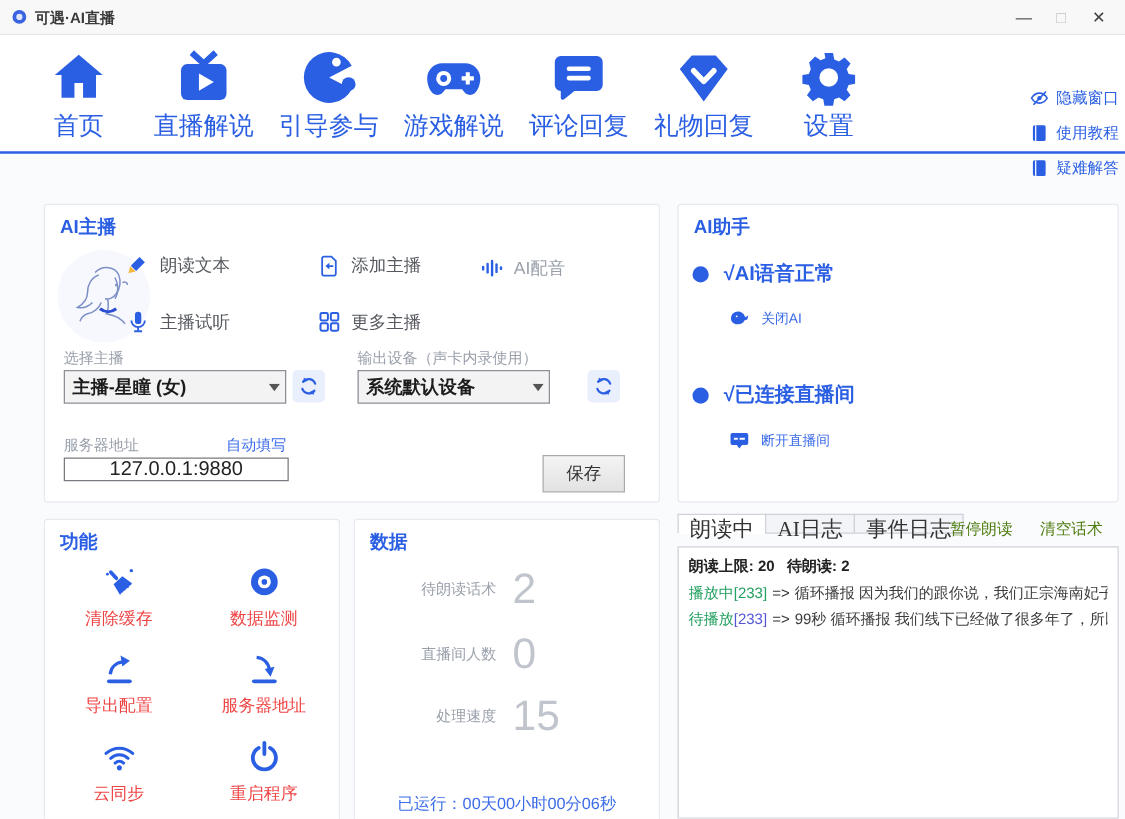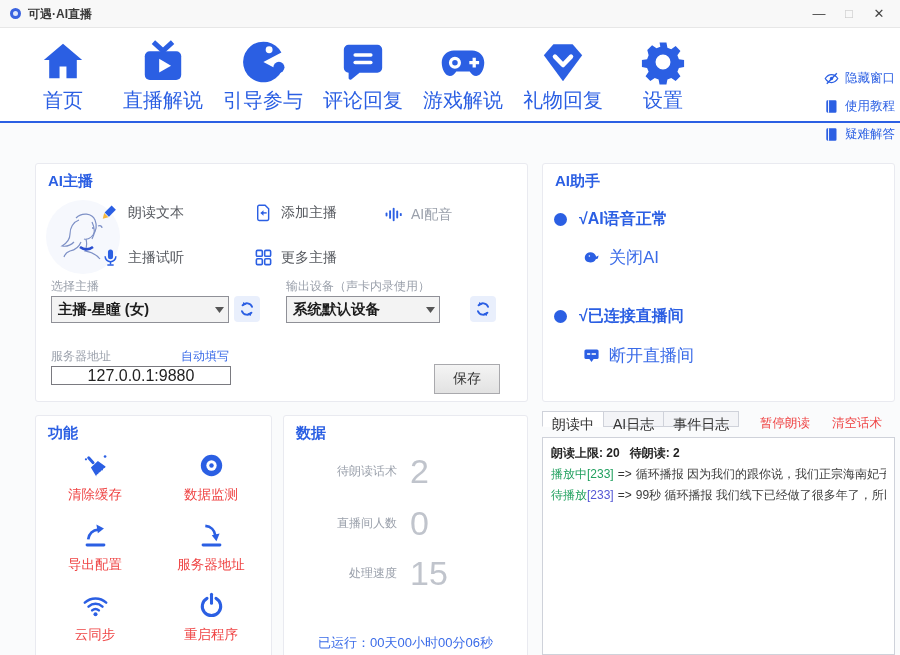--- a/index.html
+++ b/index.html
@@ -58,40 +58,40 @@
     border:1px solid #7a7a80; background:#fff; text-align:center; font-size:16px; color:#222;
     font-family:"Liberation Sans","DejaVu Sans",sans-serif; }
   #save-btn { position:absolute; left:398px; top:200px; width:66px; height:30px;
     background:linear-gradient(#f4f4f4,#e2e2e2); border:1px solid #a9a9ad; font-size:14px;
     color:#333; cursor:pointer; font-family:"Liberation Sans","DejaVu Sans",sans-serif; }
   
   .status-row { position:absolute; left:11px; display:flex; align-items:center; gap:12px; }
   .status-dot { width:13px; height:13px; border-radius:50%; background:#2b5fe3; }
   .status-text { font-size:16px; font-weight:bold; color:#2b5fe3; }
   .sub-link { position:absolute; left:40px; display:flex; align-items:center; gap:9px;
-    font-size:17px; color:#3a6be8; cursor:pointer; }
+    font-size:11px; color:#3a6be8; cursor:pointer; }
   .sub-link svg { width:17px; height:17px; }
   
   .func-item { position:absolute; width:110px; display:flex; flex-direction:column;
     align-items:center; cursor:pointer; }
   .func-item svg { width:27px; height:27px; }
   .func-label { margin-top:7px; font-size:13.5px; color:#ef4444; }
   
   .stat-row { position:absolute; left:18px; display:flex; align-items:center; }
   .stat-label { width:95px; text-align:right; font-size:12px; color:#9aa0ab; }
   .stat-value { margin-left:13px; font-size:34px; font-weight:300; color:#c0c4cc; line-height:1; }
   #uptime { position:absolute; left:0; right:0; top:218px; text-align:center;
     font-size:13px; color:#3a6be8; }
   
   #log-tabs { position:absolute; left:542px; top:411px; width:353px; height:26px; display:flex; }
-  .tab { padding:0 9px; height:16px; line-height:24px; font-size:14px; color:#333;
-    border:1px solid #cfd2da; background:#f3f4f7; cursor:pointer; }
+  .tab { padding:0 9px; height:16px; line-height:24px; font-size:17px; color:#333;
+    border:1px solid #cfd2da; background:#f3f4f7; cursor:pointer;font-family:Liberation Serif, serif; }
   .tab + .tab { margin-left:-1px; }
   .tab.active { background:#fff; border-bottom-color:#fff; }
-  .log-link { position:absolute; top:415px; font-size:12.5px; color:#ef4444; cursor:pointer; }
+  .log-link { position:absolute; top:415px; font-size:12.5px; color:#4d7c0f; cursor:pointer; }
   #pause-link { left:760px; }
   #clear-link { left:832px; }
   #log-box { position:absolute; left:542px; top:437px; width:353px; height:218px;
     background:#fff; border:1px solid #cfd2da; padding:5px 8px; font-size:12px; line-height:21px; }
   .log-line { white-space:nowrap; overflow:hidden; color:#3c3c3c; }
   .log-head { font-weight:bold; color:#222; }
   .log-head .sp { display:inline-block; width:10px; }
   .t-green { color:#21a05f; }
   .t-indigo { color:#5356d4; }
   .t-arrow { color:#333; padding:0 4px; }
@@ -128,33 +128,33 @@
     <div class="nav-item">
       <svg viewBox="0 0 24 24" fill="#2b5fe3">
           <path d="M21.6 7.1A10.6 10.6 0 1 0 21.6 16.9L12.2 12z"></path>
           <circle cx="15.2" cy="5.6" r="1.8" fill="#fff"></circle>
           <circle cx="20.3" cy="14.8" r="2.9"></circle>
         </svg>
       <span class="nav-label">引导参与</span>
     </div>
     <div class="nav-item">
       <svg viewBox="0 0 24 24" fill="#2b5fe3">
+          <path d="M7.2 6h9.6c3.5 0 6.3 2.8 6.3 6.3 0 3.2-1.7 7-4.2 7-1.5 0-2.5-1-3.4-2.4H8.5c-.9 1.4-1.9 2.4-3.4 2.4-2.5 0-4.2-3.8-4.2-7C.9 8.8 3.7 6 7.2 6z"></path>
+          <circle cx="7.8" cy="12.4" r="2.3" fill="none" stroke="#fff" stroke-width="1.7"></circle>
+          <path d="M15.3 11.5h1.7V9.8h1.7v1.7h1.7v1.7h-1.7v1.7H17v-1.7h-1.7z" fill="#fff"></path>
+        </svg>
+      <span class="nav-label">游戏解说</span>
+    </div>
+    <div class="nav-item">
+      <svg viewBox="0 0 24 24" fill="#2b5fe3">
           <path d="M4.5 3h15A2.5 2.5 0 0 1 22 5.5v9.6a2.5 2.5 0 0 1-2.5 2.5H10.2l-4.3 3.5c-.6.5-1.4 0-1.4-.7v-2.8h-0A2.5 2.5 0 0 1 2 15.1V5.5A2.5 2.5 0 0 1 4.5 3z"></path>
           <rect x="7" y="7.4" width="10" height="1.9" rx=".9" fill="#fff"></rect>
           <rect x="7" y="11.3" width="10" height="1.9" rx=".9" fill="#fff"></rect>
         </svg>
       <span class="nav-label">评论回复</span>
-    </div>
-    <div class="nav-item">
-      <svg viewBox="0 0 24 24" fill="#2b5fe3">
-          <path d="M7.2 6h9.6c3.5 0 6.3 2.8 6.3 6.3 0 3.2-1.7 7-4.2 7-1.5 0-2.5-1-3.4-2.4H8.5c-.9 1.4-1.9 2.4-3.4 2.4-2.5 0-4.2-3.8-4.2-7C.9 8.8 3.7 6 7.2 6z"></path>
-          <circle cx="7.8" cy="12.4" r="2.3" fill="none" stroke="#fff" stroke-width="1.7"></circle>
-          <path d="M15.3 11.5h1.7V9.8h1.7v1.7h1.7v1.7h-1.7v1.7H17v-1.7h-1.7z" fill="#fff"></path>
-        </svg>
-      <span class="nav-label">游戏解说</span>
     </div>
     <div class="nav-item">
       <svg viewBox="0 0 24 24" fill="#2b5fe3">
           <path d="M7 2.8h10l5 5.7L12 22 2 8.5z"></path>
           <polyline points="7.8,9.2 12,13.6 16.2,9.2" fill="none" stroke="#fff" stroke-width="2.3" stroke-linecap="round" stroke-linejoin="round"></polyline>
         </svg>
       <span class="nav-label">礼物回复</span>
     </div>
     <div class="nav-item">
       <svg viewBox="0 0 24 24" fill="#2b5fe3">

